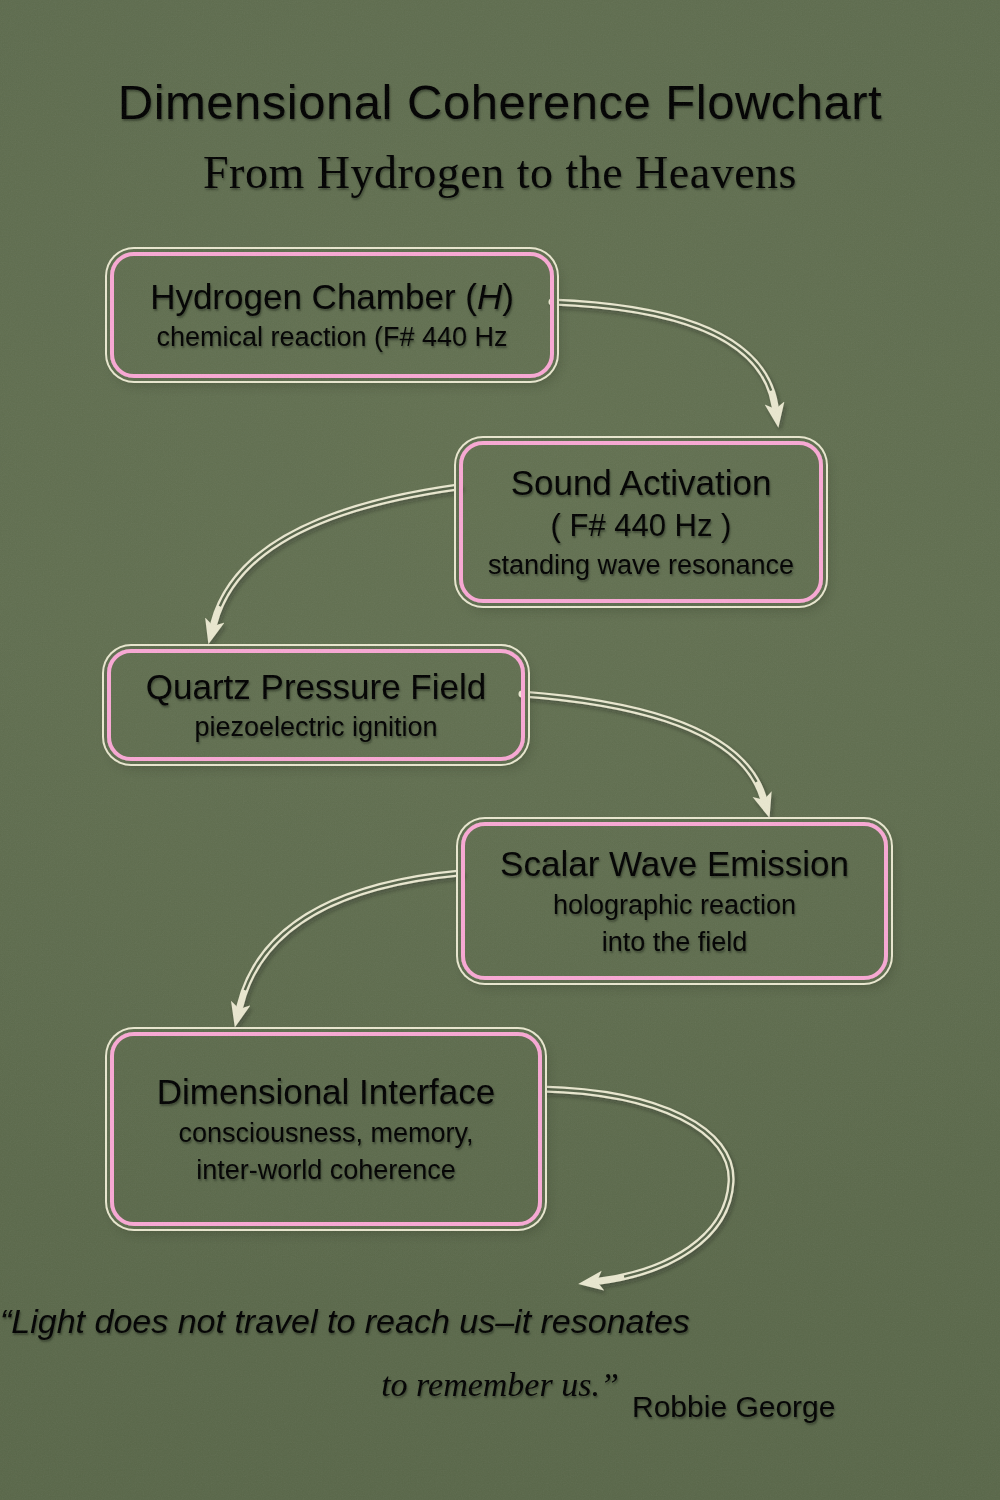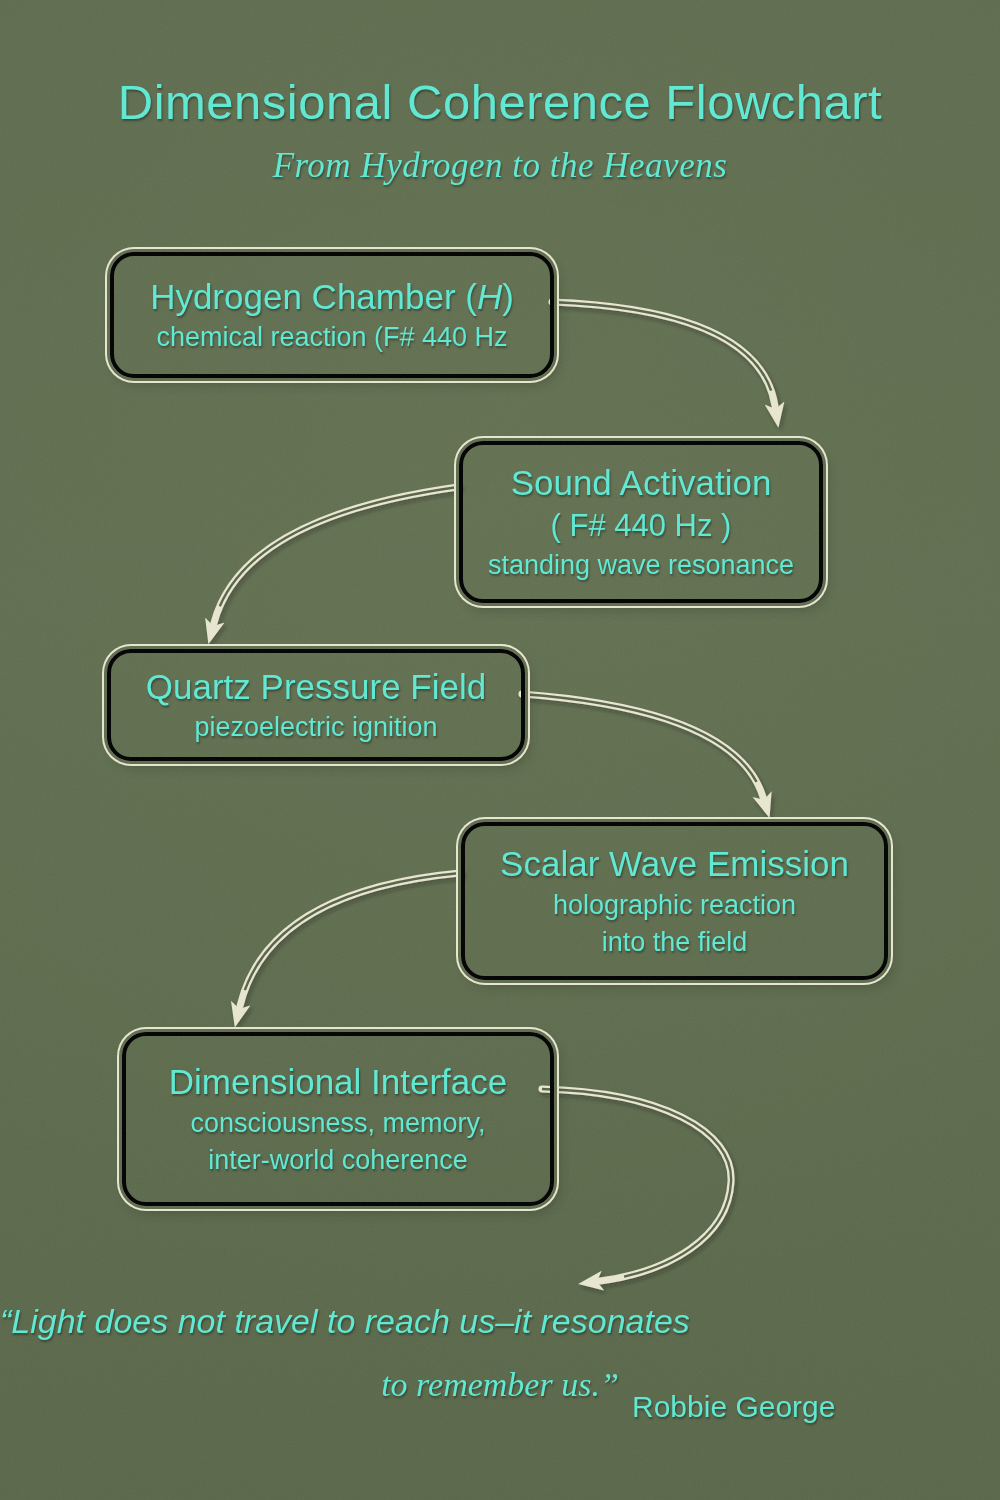--- a/index.html
+++ b/index.html
@@ -4,49 +4,49 @@
 <style>
   html,body { margin:0; padding:0; }
   body {
     width:1000px; height:1500px; position:relative; overflow:hidden;
     background: radial-gradient(140% 100% at 50% 28%, #66745390 0%, #5e6c4e00 60%),
                 linear-gradient(180deg, #5c6a4d 0%, #5f6d4f 40%, #596749 100%);
     background-color:#5e6c4e;
     font-family:"Liberation Sans", sans-serif;
     color:#ebe9d2;
   }
-  .ink { color:#5eead4; text-shadow:1px 2px 2px rgba(26,34,21,.5); }
+  .ink { color:#000000; text-shadow:1px 2px 2px rgba(26,34,21,.5); }
 
   .page-title {
     position:absolute; top:74px; left:0; right:0; text-align:center;
     font-size:49px; font-weight:400; letter-spacing:.5px;
   }
   .page-subtitle {
     position:absolute; top:146px; left:0; right:0; text-align:center;
-    font-family:"Liberation Serif", serif; font-style:italic;
-    font-size:35px; letter-spacing:.5px;
+    font-family:"Liberation Serif", serif; 
+    font-size:46px; letter-spacing:.5px;
   }
 
   .node {
     position:absolute; box-sizing:border-box;
-    border:4px solid #000000; border-radius:24px;
+    border:4px solid #f9a8d4; border-radius:24px;
     box-shadow: 0 0 0 3px #5e6c4e, 0 0 0 5px #e9e7cf, 4px 6px 12px rgba(25,33,20,.30);
     display:flex; flex-direction:column; justify-content:center; 
     text-align:center; padding:6px 10px;
   }
   .node-title { font-size:35px; line-height:1.3; white-space:nowrap; }
   .node-title em { font-style:italic; }
   .node-mid   { font-size:31px; line-height:1.35; white-space:nowrap; }
   .node-sub   { font-size:27px; line-height:1.38; white-space:nowrap; }
 
   #node-1 { left:110px; top:252px; width:444px; height:126px; }
   #node-2 { left:459px; top:441px; width:364px; height:162px; }
   #node-3 { left:107px; top:649px; width:418px; height:112px; }
   #node-4 { left:461px; top:822px; width:427px; height:158px; }
-  #node-5 { left:122px; top:1032px; width:432px; height:174px; }
+  #node-5 { left:110px; top:1032px; width:432px; height:194px; }
 
   .arrows { position:absolute; left:0; top:0; pointer-events:none; }
   .shaft-outer { fill:none; stroke:#e9e7cf; stroke-width:7; stroke-linecap:round; }
   .shaft-inner { fill:none; stroke:#56644a; stroke-width:2.4; stroke-dasharray:94 6; }
 
   .quote-line1 {
     position:absolute; top:1302px; left:0; right:0; text-align:left;
     font-family:Liberation Sans, sans-serif; font-style:italic; font-size:34px;
   }
   .quote-line2 {

